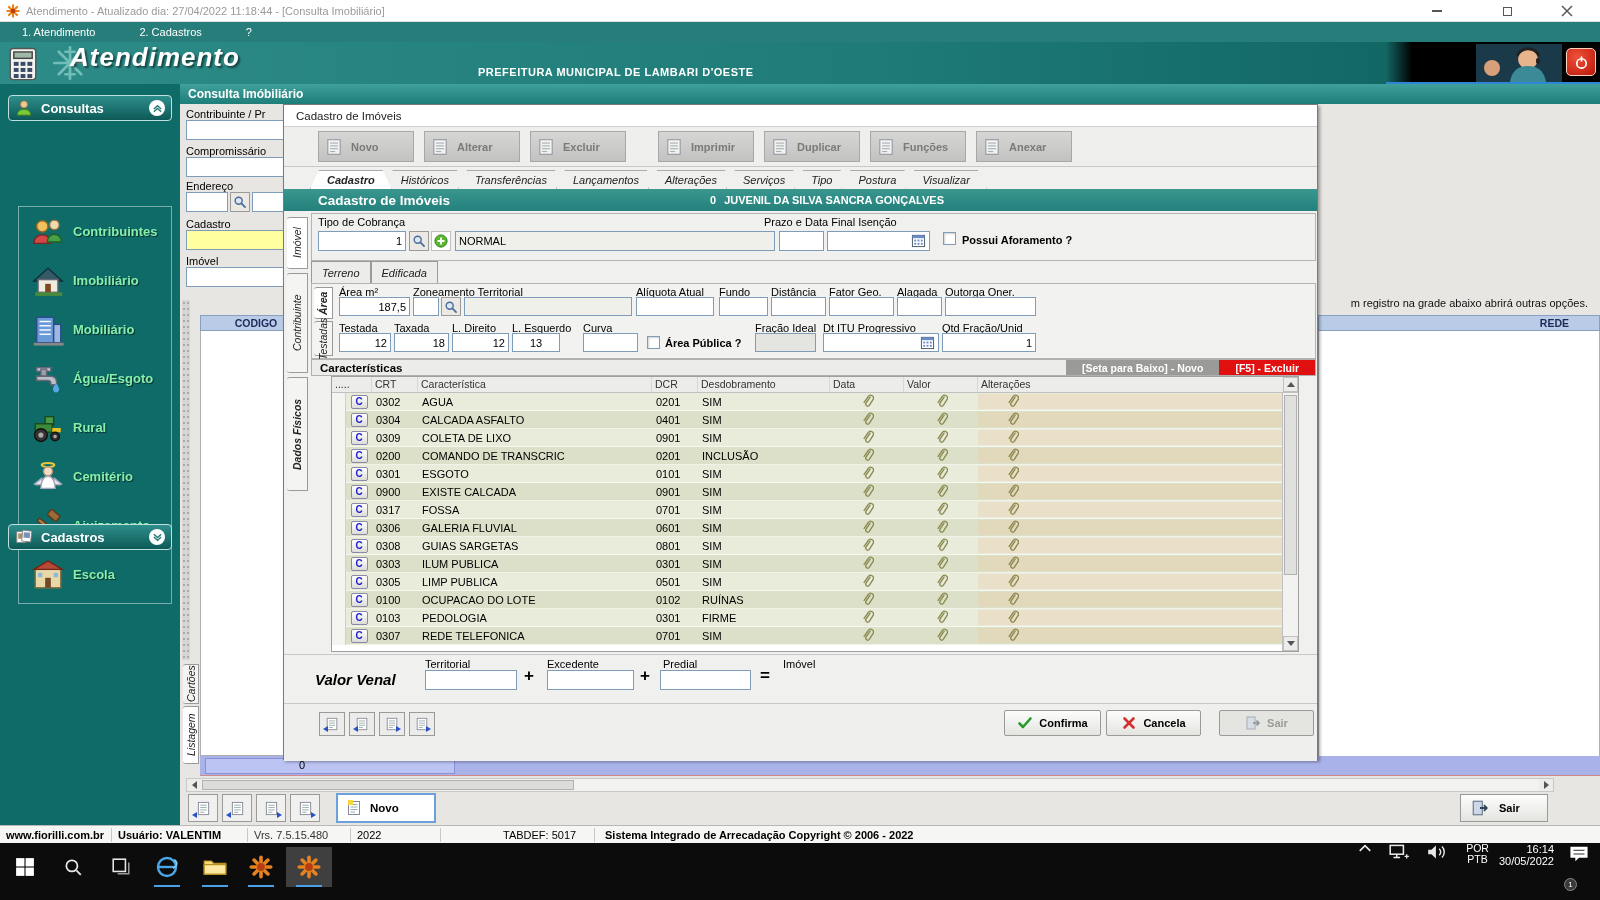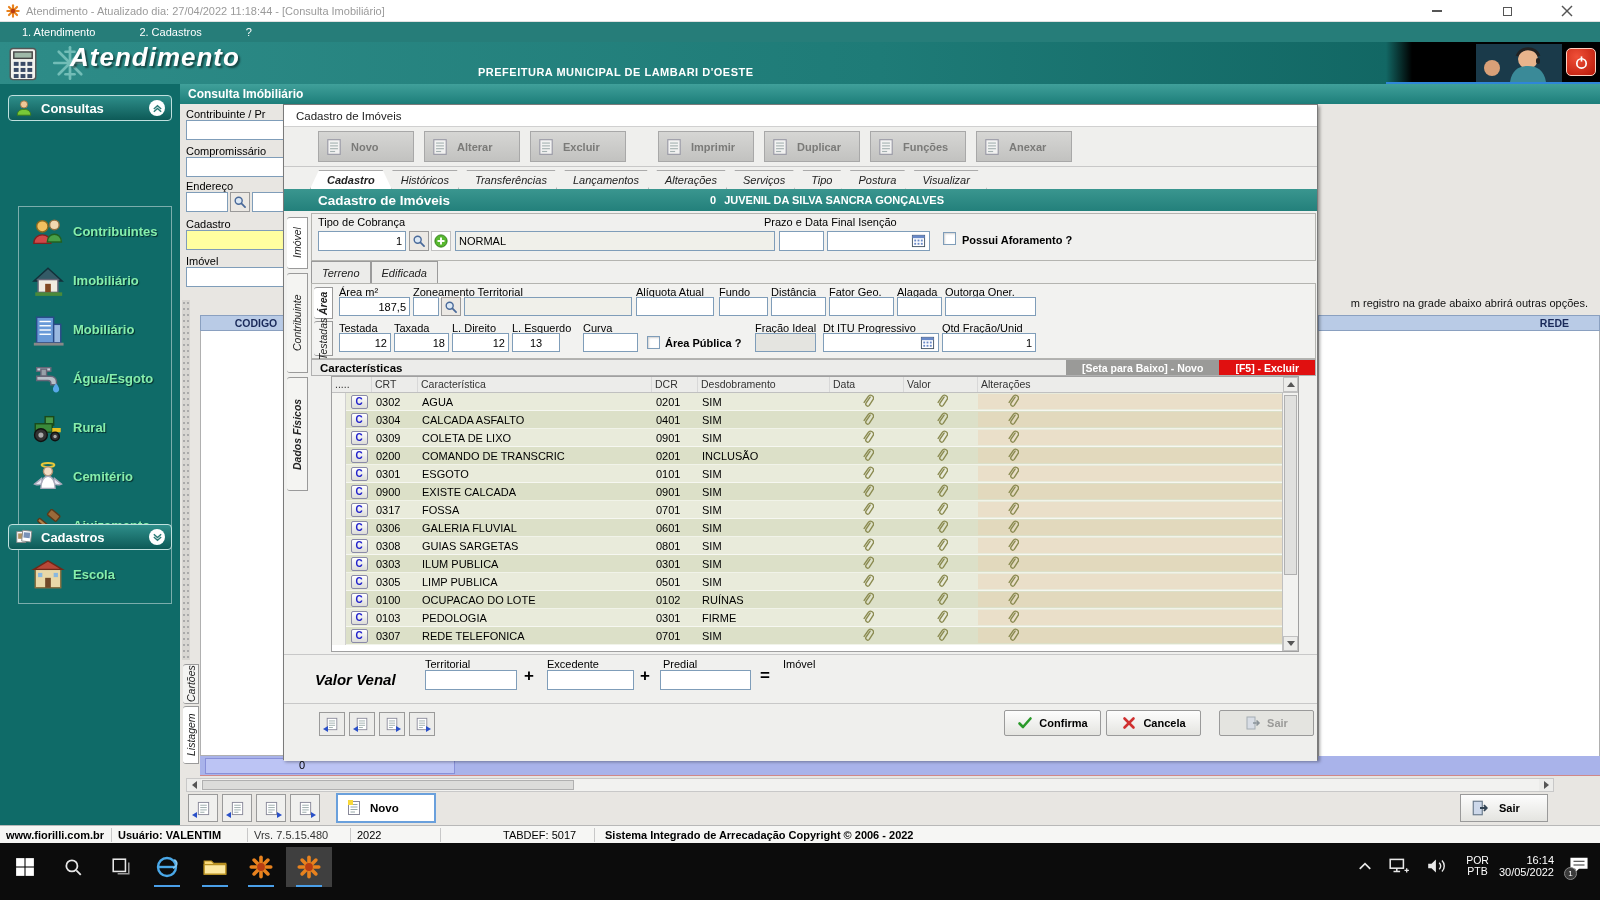--- a/index.html
+++ b/index.html
@@ -149,21 +149,21 @@
   .sb-item:nth-of-type(3){width:103px;color:#333}
   .sb-item:nth-of-type(4){width:90px}
   .sb-item:nth-of-type(5){width:98px;margin-left:56px}
   .sb-item:nth-of-type(6){flex:0 0 auto;font-weight:bold;border-right:none;margin-left:4px}
 
   
   .taskbar{position:absolute;left:0;top:843px;width:1600px;height:57px;background:#0c0c0c}
   .tb-icon{position:absolute;top:4px;width:46px;height:40px;display:flex;align-items:center;justify-content:center}
   .tb-icon.running::after{content:"";position:absolute;left:10px;bottom:0;width:26px;height:2px;background:#4a9fe8}
   .tb-icon.active-app{background:#3f3f3f}
-  .tray{position:absolute;right:0;top:0;height:46px;display:flex;align-items:center;color:#fff}
+  .tray{position:absolute;right:0;top:0;height:46px;display:flex;color:#fff}
   .tray .lang{font-size:10.5px;line-height:11px;text-align:center;margin:0 10px}
   .tray .clock{font-size:11px;line-height:12px;text-align:right;margin-right:14px}
   .tray .t-ic{margin:0 8px}
   .notif{position:relative;margin-right:10px}
   .badge{position:absolute;left:-4px;bottom:-2px;width:13px;height:13px;border-radius:50%;background:#3a3a3a;border:1px solid #888;color:#fff;font-size:8px;display:flex;align-items:center;justify-content:center}
 
   .checkbox{width:13px;height:13px;background:#fff;border:1px solid #7f9db9;box-shadow:inset 1px 1px 2px #d0d0d0;display:inline-block}
 </style>
 </head>
 <body>

